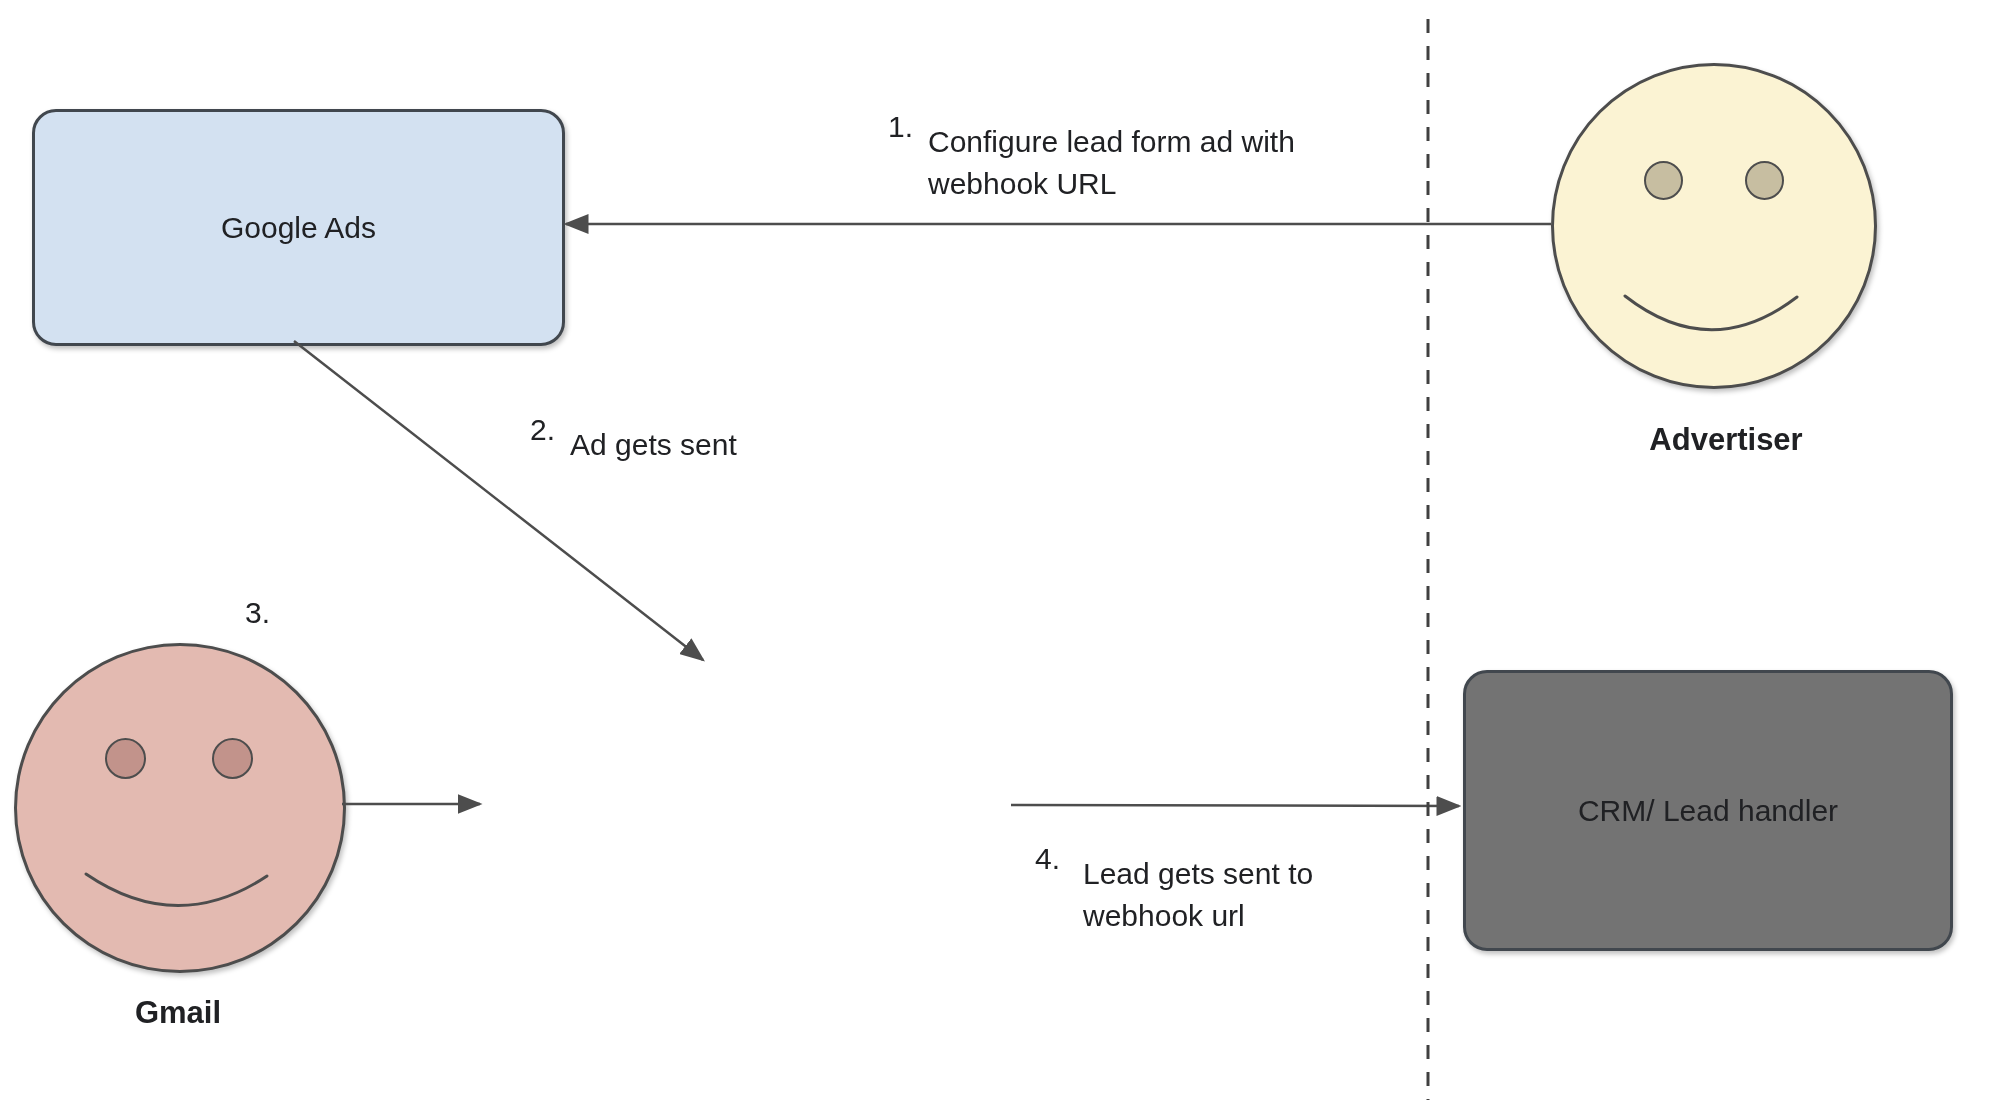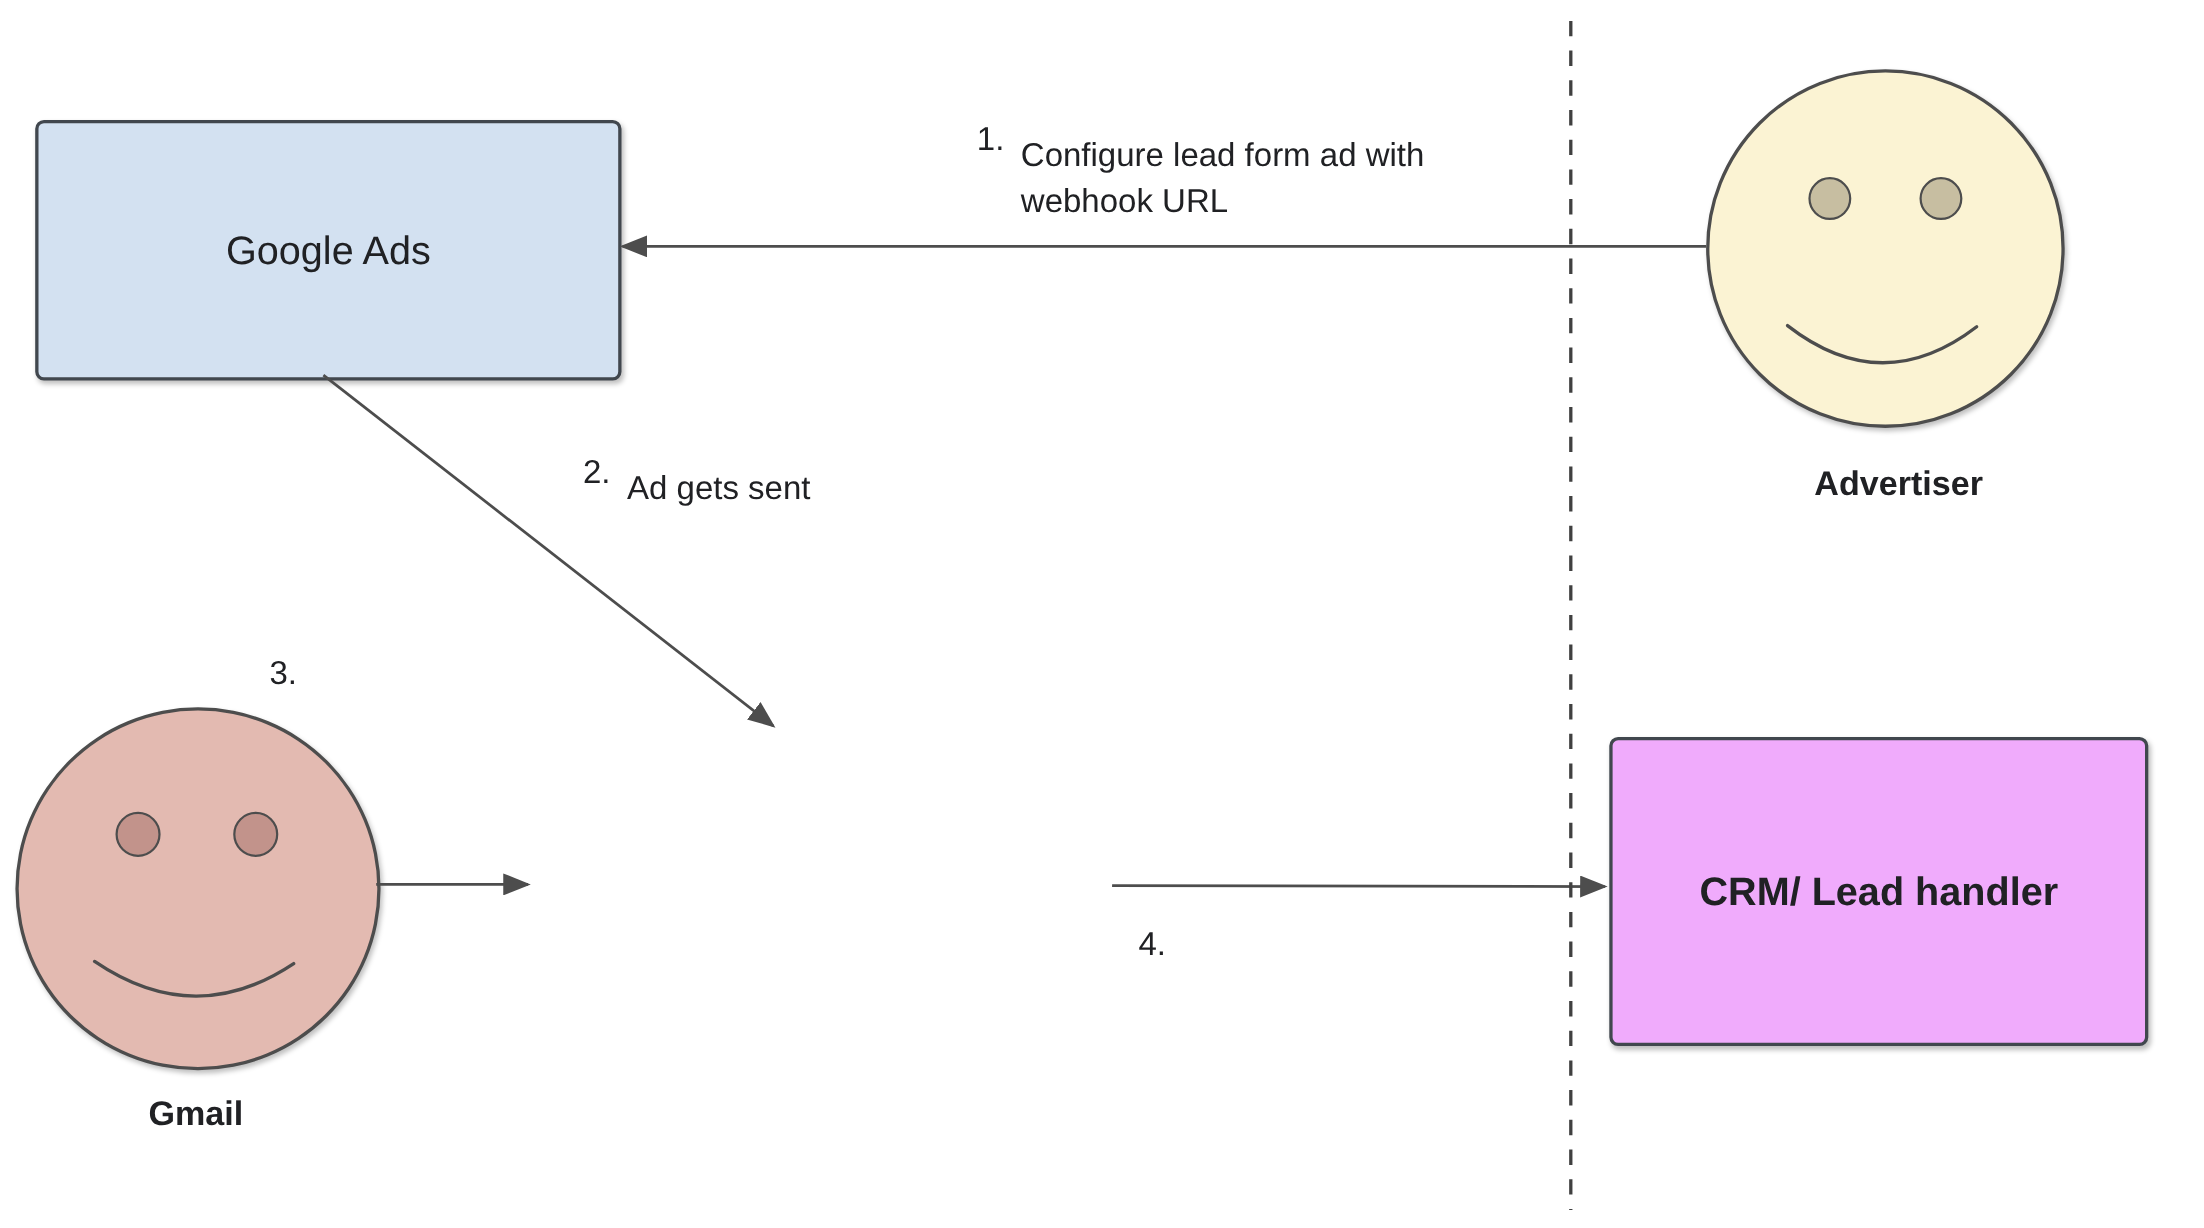--- a/index.html
+++ b/index.html
@@ -7,31 +7,31 @@
     position:relative;
     width:2004px;height:1116px;
     background:#ffffff;
     font-family:"Liberation Sans", sans-serif;
     color:#202124;
     overflow:hidden;
   }
   .node{
     position:absolute;
     border:3px solid #41474e;
-    border-radius:8px;
+    border-radius:24px;
     display:flex;
     flex-direction:column;
     align-items:center;
     justify-content:center;
     text-align:center;
-    font-size:36px;
+    font-size:30px;
     box-shadow:2px 3px 5px rgba(0,0,0,0.25);
   }
   .node.blue{background:#d3e1f1;}
-  .node.yellow{background:#f0abfc;font-weight:bold;}
+  .node.yellow{background:#737373;}
   .node .line{line-height:42px;}
   #ads-box{left:32px;top:109px;width:527px;height:231px;}
   #search-box{left:485px;top:665px;width:525px;height:277px;}
   #crm-box{left:1463px;top:670px;width:484px;height:275px;}
 
   .face{
     position:absolute;
     border:3px solid #4d4d4d;
     border-radius:50%;
     box-shadow:2px 3px 5px rgba(0,0,0,0.25);
@@ -114,20 +114,21 @@
   </div>
   <div class="step" id="step-2">
     <span class="num">2.</span>
     <span class="txt">Ad gets sent</span>
   </div>
   <div class="step" id="step-3">
     <span class="num">3.</span>
   </div>
   <div class="step" id="step-4">
     <span class="num">4.</span>
+    <span class="txt wrap">Lead gets sent to webhook url</span>
   </div>
 
   <svg id="overlay" width="2004" height="1116" viewBox="0 0 2004 1116">
     <defs>
       <marker id="ah" markerUnits="strokeWidth" markerWidth="10" markerHeight="8" refX="9" refY="4" orient="auto">
         <path d="M0,0 L10,4 L0,8 Z" fill="#4d4d4d"></path>
       </marker>
     </defs>
 
     <line x1="1551" y1="224" x2="566" y2="224" stroke="#4d4d4d" stroke-width="2.5" marker-end="url(#ah)"></line>

